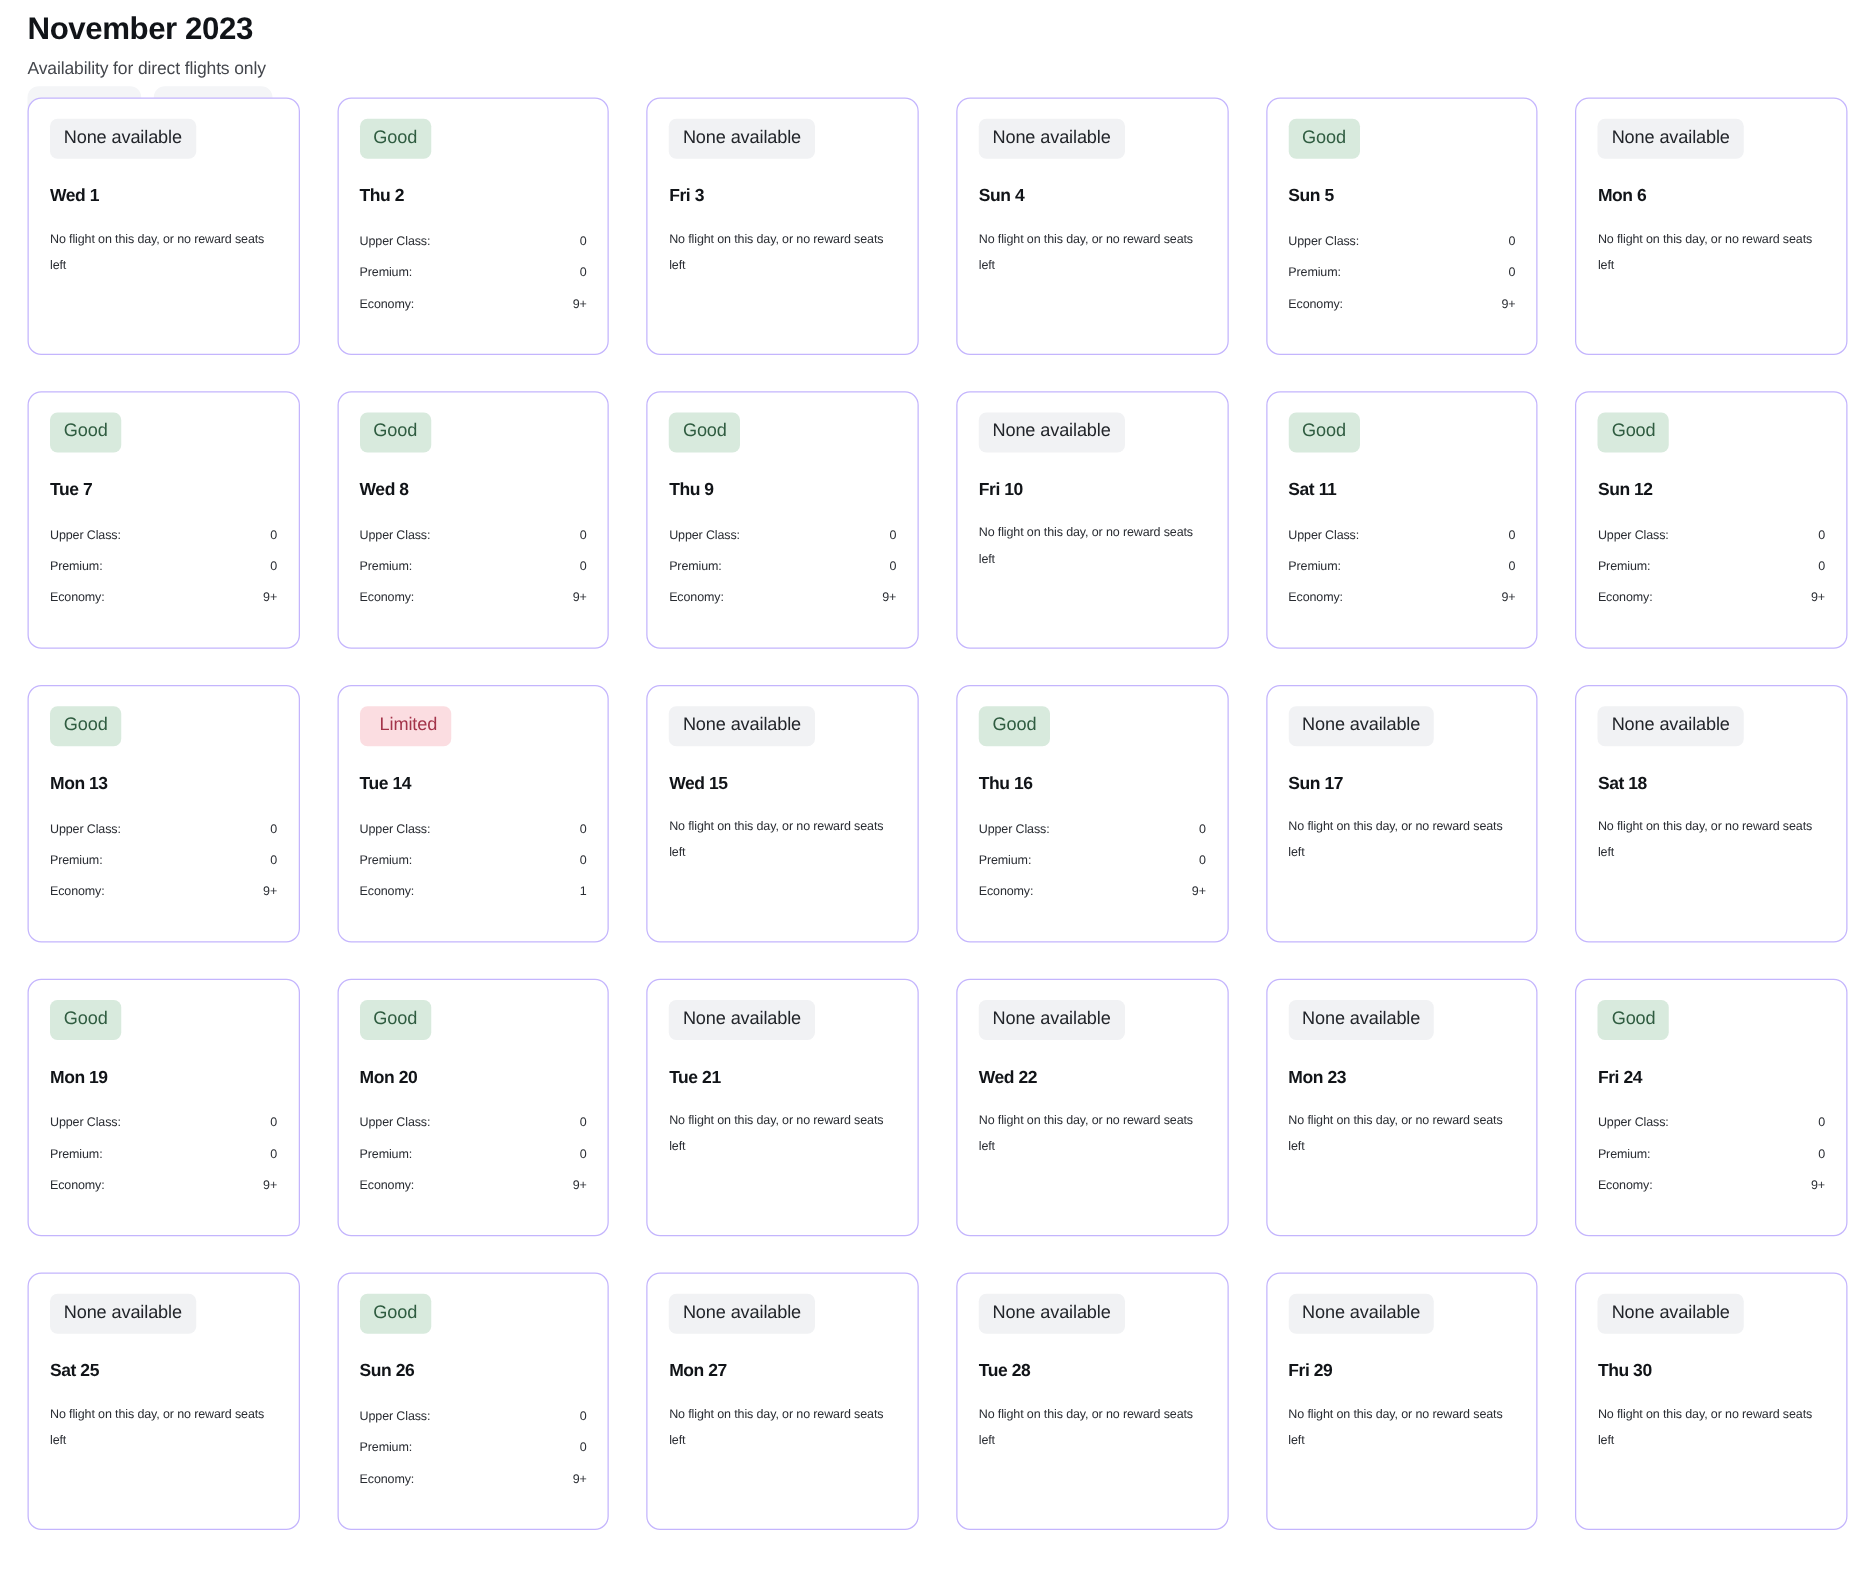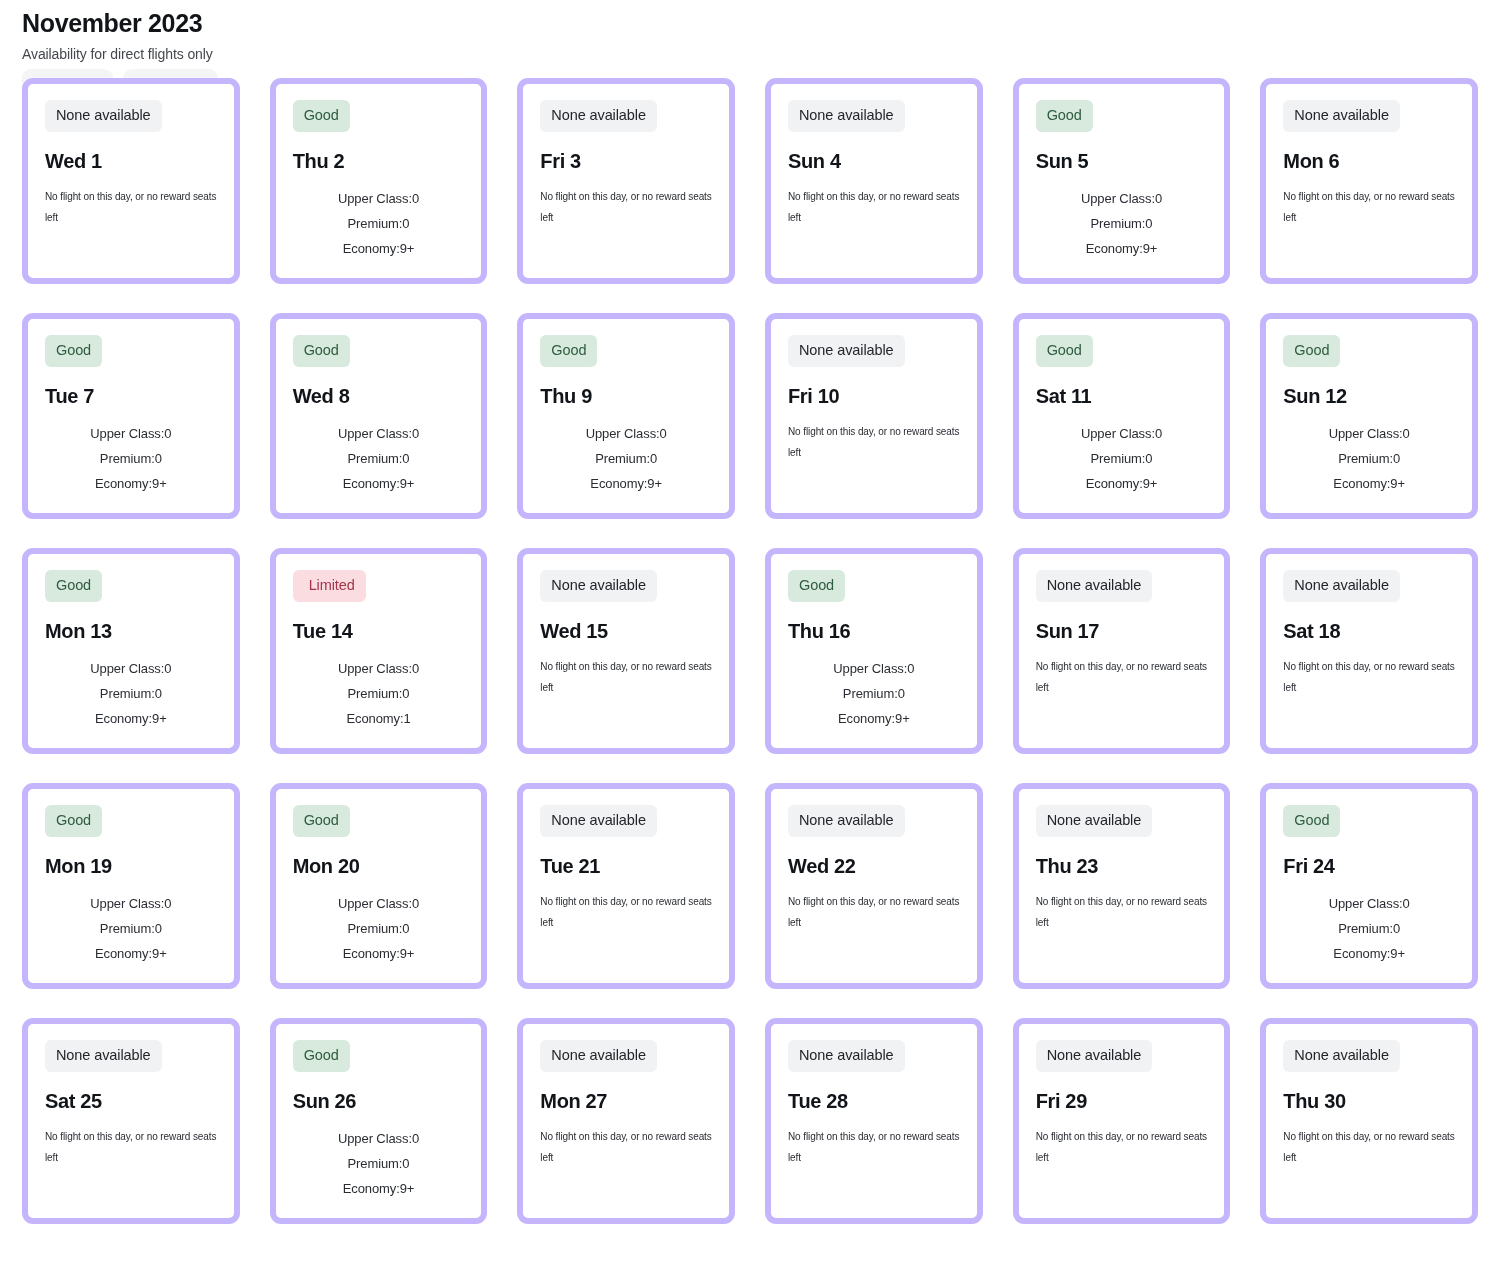--- a/index.html
+++ b/index.html
@@ -78,21 +78,21 @@
   .grid {
     display: grid;
     grid-template-columns: repeat(6, 1fr);
     column-gap: 30px;
     row-gap: 29px;
     padding: 0 22px;
   }
 
   .card {
     background: #ffffff;
-    border: 6px solid #c4b5fd;
+    border: 1px solid #c4b5fd;
     border-radius: 11px;
     height: 206px;
     padding: 16px 17px 14px 17px;
     position: relative;
   }
 
   .badge {
     display: inline-block;
     border-radius: 6px;
     font-size: 14.5px;
@@ -109,43 +109,43 @@
     background: #d8eadd;
     color: #2f5c40;
   }
   .badge.limited {
     background: #fbdde1;
     color: #a3344a;
     padding-left: 16px;
   }
 
   .day-label {
-    font-size: 20px;
+    font-size: 14px;
     font-weight: 700;
     color: #111418;
     letter-spacing: -0.35px;
     margin-top: 16px;
     line-height: 26px;
   }
 
   .no-flight {
     font-size: 10px;
     color: #2a2d33;
     line-height: 21px;
     margin-top: 12px;
     letter-spacing: -0.1px;
     max-width: 175px;
   }
 
   .cabins { margin-top: 12px; }
   .cabin-row {
     display: flex;
-    justify-content: center;
+    justify-content: space-between;
     align-items: baseline;
-    font-size: 13px;
+    font-size: 10px;
     color: #2a2d33;
     line-height: 25px;
     letter-spacing: -0.1px;
   }
   .cabin-name { text-align: left; }
   .cabin-value { text-align: right; }
 </style>
 </head>
 <body>
 
@@ -340,21 +340,21 @@
             <span class="cabin-name">Premium:</span>
             <span class="cabin-value">0</span>
           </div>
           <div class="cabin-row">
             <span class="cabin-name">Economy:</span>
             <span class="cabin-value">9+</span>
           </div>
         </div></div>
       <div class="card"><span class="badge none">None available</span><div class="day-label">Tue 21</div><div class="no-flight">No flight on this day, or no reward seats left</div></div>
       <div class="card"><span class="badge none">None available</span><div class="day-label">Wed 22</div><div class="no-flight">No flight on this day, or no reward seats left</div></div>
-      <div class="card"><span class="badge none">None available</span><div class="day-label">Thu 23</div><div class="no-flight">No flight on this day, or no reward seats left</div></div>
+      <div class="card"><span class="badge none">None available</span><div class="day-label">Mon 23</div><div class="no-flight">No flight on this day, or no reward seats left</div></div>
       <div class="card"><span class="badge good">Good</span><div class="day-label">Fri 24</div><div class="cabins">
           <div class="cabin-row">
             <span class="cabin-name">Upper Class:</span>
             <span class="cabin-value">0</span>
           </div>
           <div class="cabin-row">
             <span class="cabin-name">Premium:</span>
             <span class="cabin-value">0</span>
           </div>
           <div class="cabin-row">

